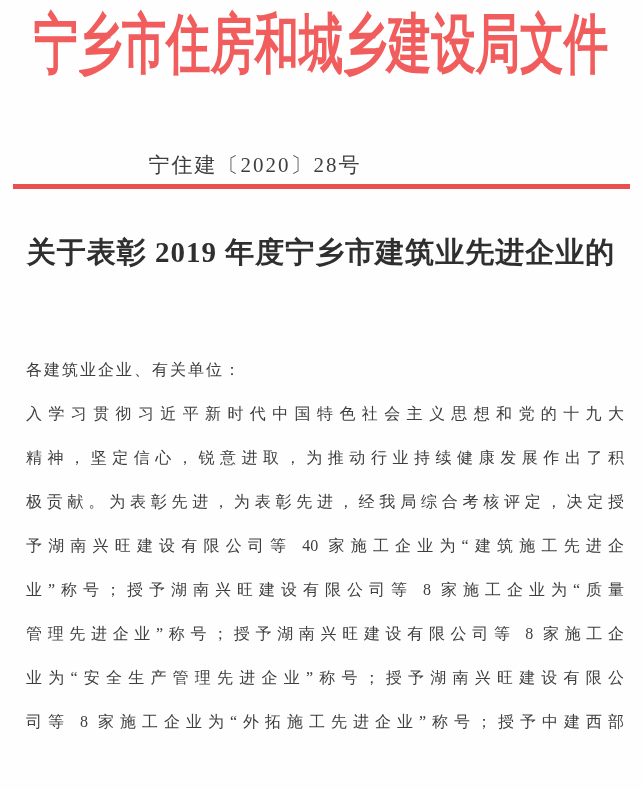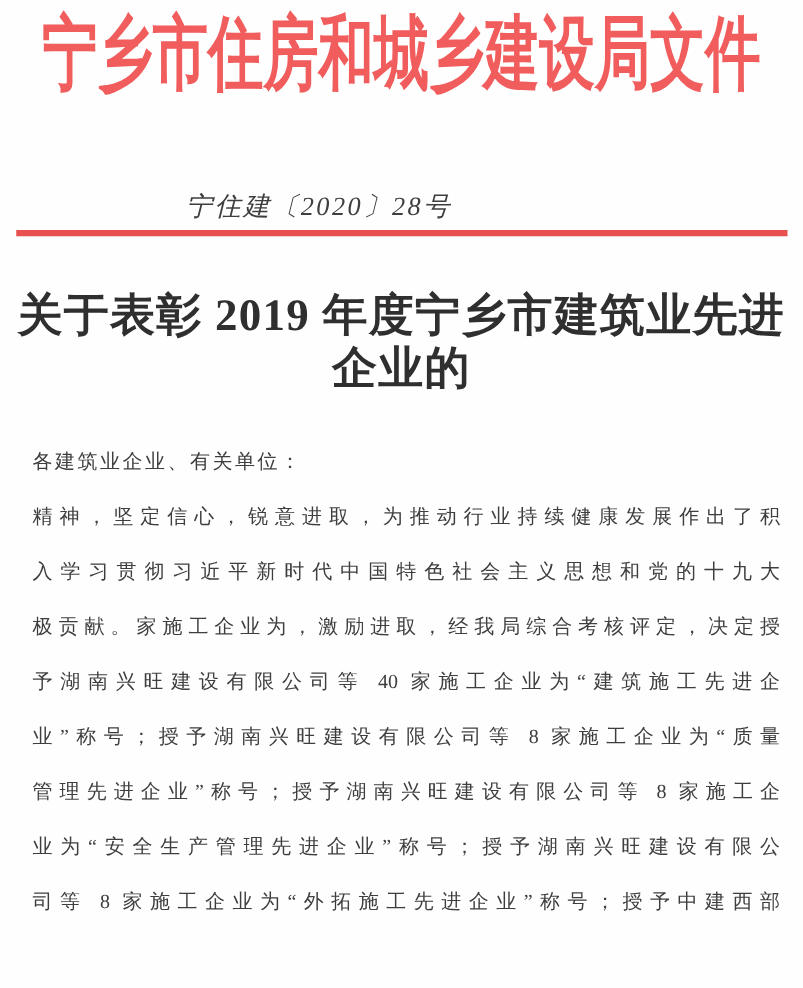--- a/index.html
+++ b/index.html
@@ -42,40 +42,39 @@
   .doc-number {
     position: absolute;
     top: 152px;
     left: 0;
     width: 510px;
     text-align: center;
     font-size: 21px;
     line-height: 26px;
     letter-spacing: 2px;
     color: var(--text-ink, #3e3e3e);
-    font-style: italic;
   }
   
   .red-rule {
     position: absolute;
     top: 184px;
     left: 13px;
     width: 617px;
     height: 5px;
     background: var(--rule-red, #e85050);
   }
   
   .doc-title {
     position: absolute;
     top: 231px;
     left: 0;
     width: 642px;
     margin: 0;
     text-align: center;
-    font-size: 36px;
+    font-size: 29px;
     line-height: 42px;
     font-weight: bold;
     letter-spacing: 1px;
     color: var(--title-ink, #2f2f2f);
   }
   .doc-title .title-line {
     height: 42px;
   }
   
   .body-block {
@@ -113,23 +112,23 @@
   <div class="doc-number">宁住建〔2020〕28号</div>
 
   <div class="red-rule"></div>
 
   <h1 class="doc-title">
     <div class="title-line">关于表彰 2019 年度宁乡市建筑业先进企业的</div>
   </h1>
 
   <div class="body-block">
     <div class="salutation">各建筑业企业、有关单位：</div>
+    <div class="body-line">入学习贯彻习近平新时代中国特色社会主义思想和党的十九大</div>
     <div class="body-line">精神，坚定信心，锐意进取，为推动行业持续健康发展作出了积</div>
-    <div class="body-line">入学习贯彻习近平新时代中国特色社会主义思想和党的十九大</div>
-    <div class="body-line">极贡献。家施工企业为，激励进取，经我局综合考核评定，决定授</div>
+    <div class="body-line">极贡献。为表彰先进，为表彰先进，经我局综合考核评定，决定授</div>
     <div class="body-line">予湖南兴旺建设有限公司等 40 家施工企业为“建筑施工先进企</div>
     <div class="body-line">业”称号；授予湖南兴旺建设有限公司等 8 家施工企业为“质量</div>
     <div class="body-line">管理先进企业”称号；授予湖南兴旺建设有限公司等 8 家施工企</div>
     <div class="body-line">业为“安全生产管理先进企业”称号；授予湖南兴旺建设有限公</div>
     <div class="body-line">司等 8 家施工企业为“外拓施工先进企业”称号；授予中建西部</div>
   </div>
 
 </div>
 
 </body></html>

